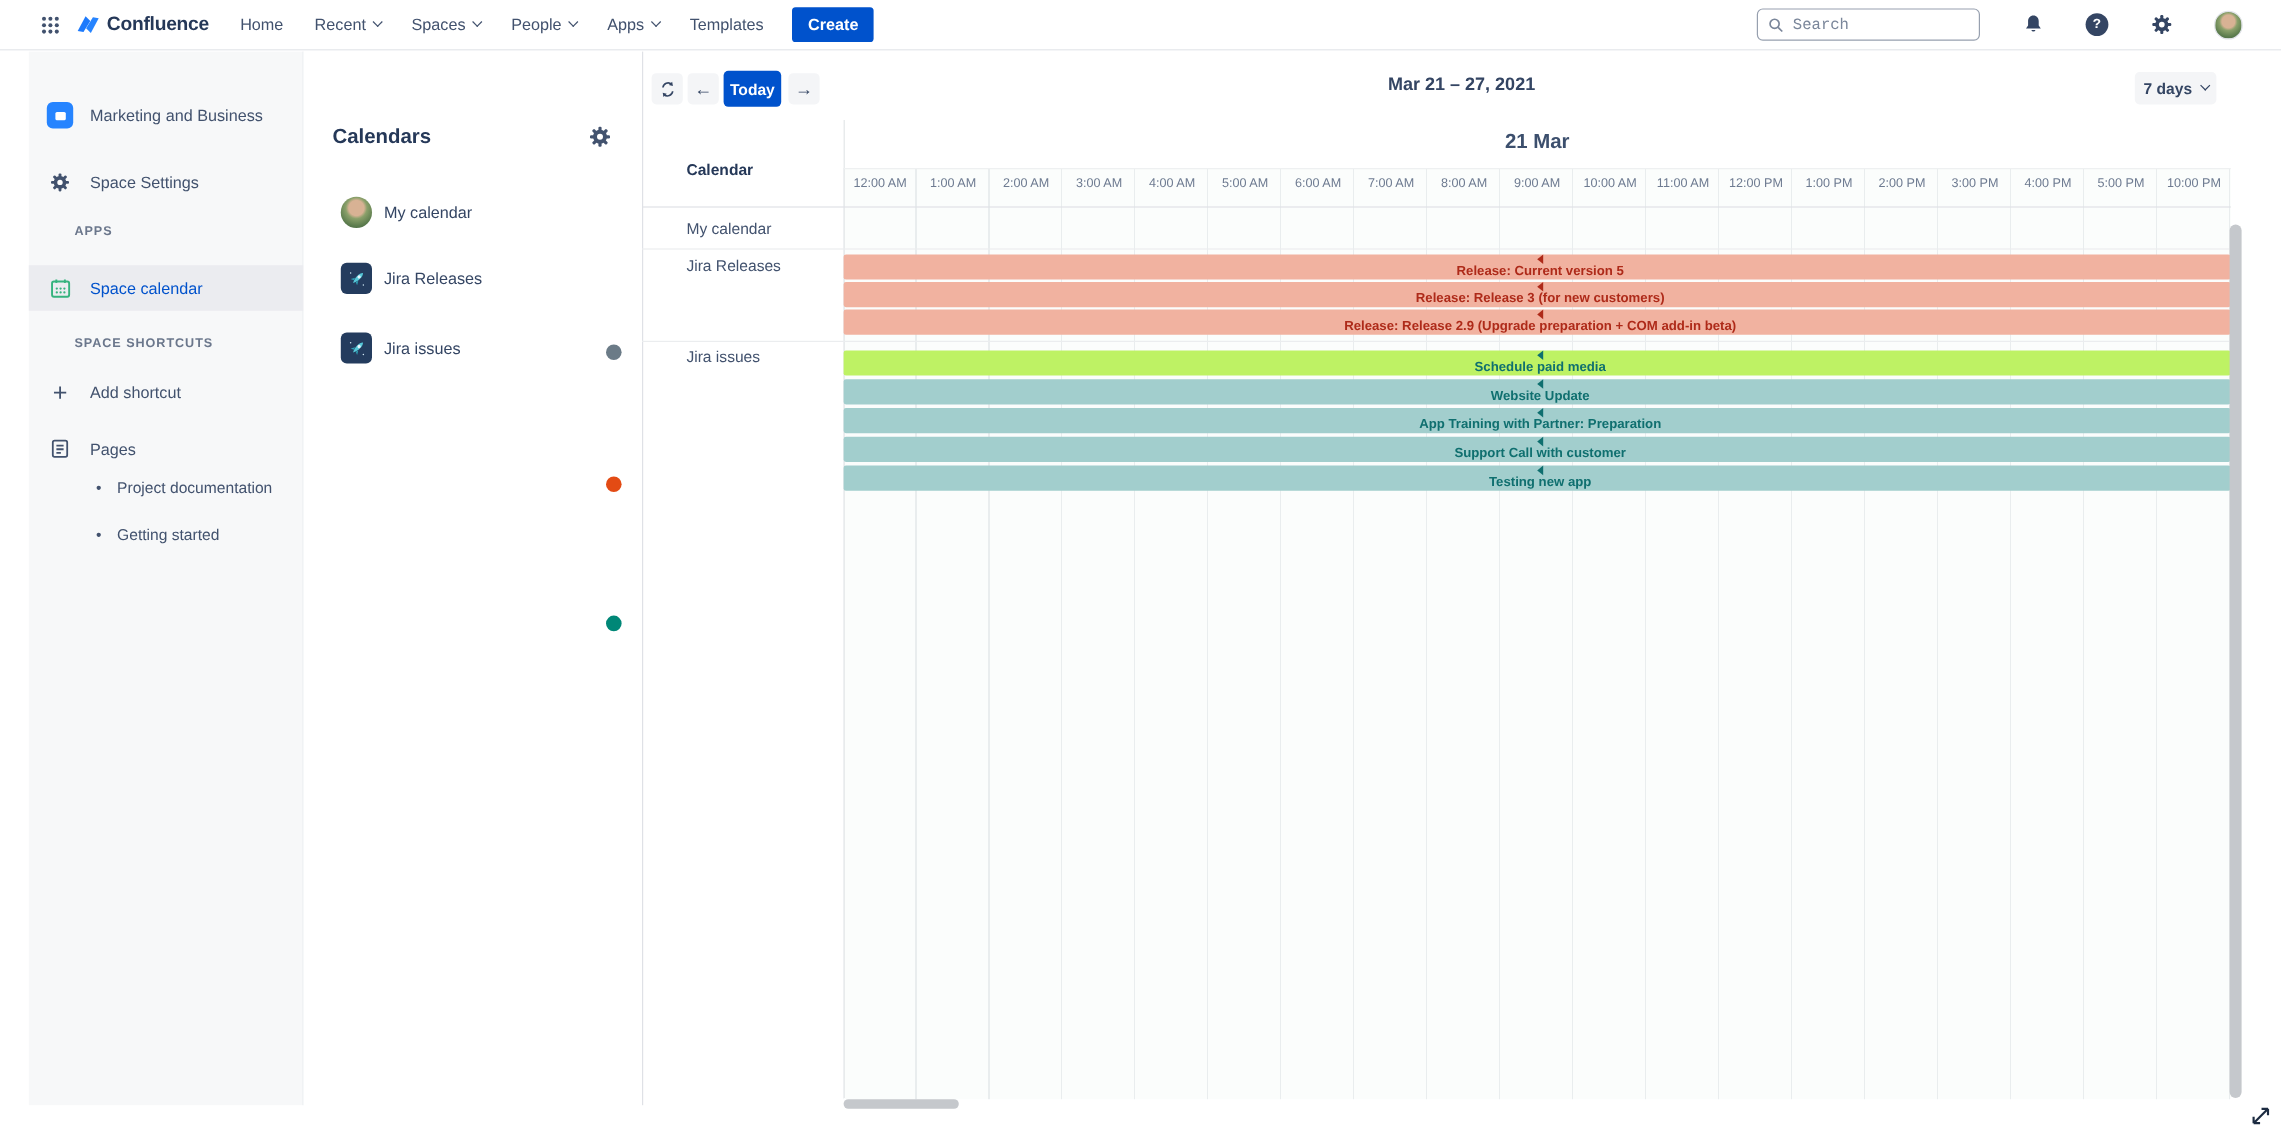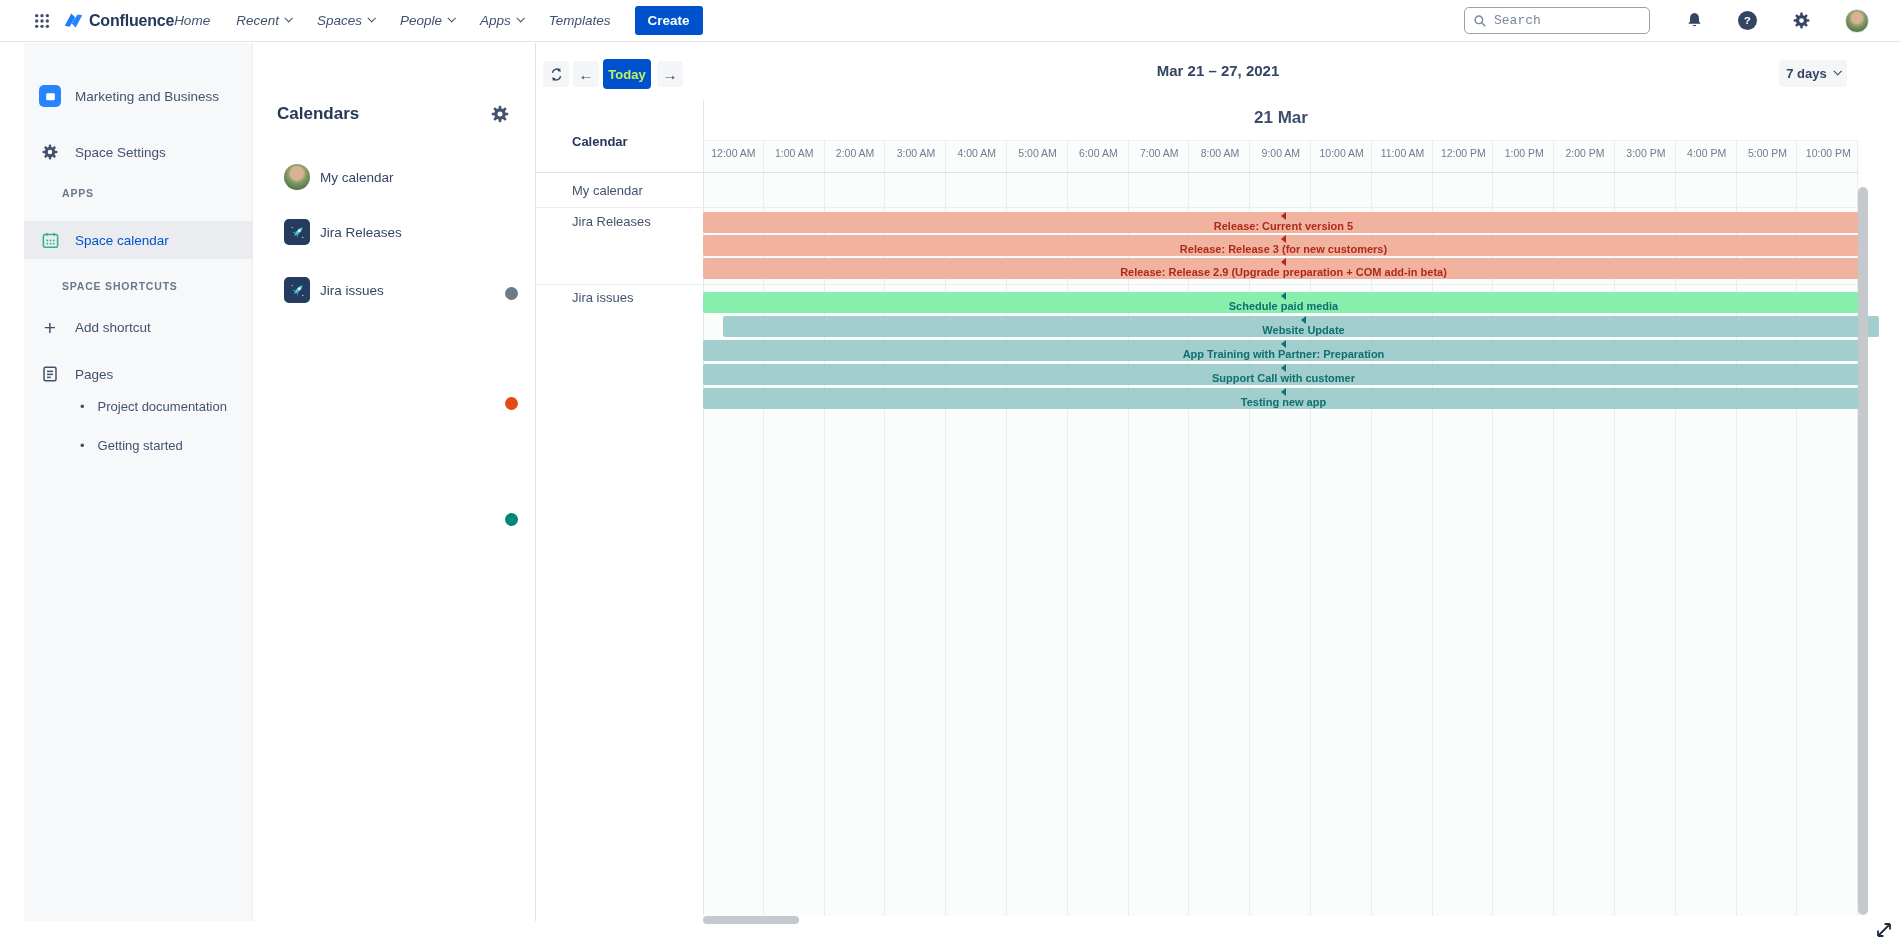--- a/index.html
+++ b/index.html
@@ -8,21 +8,21 @@
   .screen { position:relative; width:1901px; height:948px; background:#fff; overflow:hidden; color:#42526e; }
 
   
   .topbar { position:absolute; left:0; top:0; width:1901px; height:42px; background:#fff;
             border-bottom:1px solid #e4e6ea; display:flex; align-items:center; z-index:30; }
   .appgrid { margin-left:33px; width:18px; height:18px; border:none; background:none; cursor:pointer;
              display:flex; align-items:center; justify-content:center; }
   .logo { display:flex; align-items:center; margin-left:12px; cursor:pointer; }
   .logo svg { width:21px; height:21px; }
   .logo-text { font-size:16px; font-weight:700; color:#253858; margin-left:5px; letter-spacing:-0.2px; }
-  .topnav { display:flex; gap:26px;font-style:italic; }
+  .topnav { display:flex; margin-left:26px; gap:26px; }
   .topnav a { font-size:13.5px; color:#42526e; text-decoration:none; display:flex; align-items:center; cursor:pointer; white-space:nowrap; }
   .chev { width:6px; height:6px; border-right:1.5px solid currentColor; border-bottom:1.5px solid currentColor;
           display:inline-block; transform:rotate(45deg) translateY(-1px); margin-left:6px; margin-top:-3px; }
   .create-btn { margin-left:24px; background:#0052cc; color:#fff; border:none; border-radius:3px;
                 font-size:13.5px; font-weight:600; padding:7px 13px; cursor:pointer; font-family:inherit; }
   .top-right { margin-left:auto; margin-right:32px; display:flex; align-items:center; gap:33px;font-family:Liberation Mono, monospace; }
   .searchbox { width:186px; height:27px; border:1.5px solid #97a0af; border-radius:5px;
                display:flex; align-items:center; padding:0 8px; background:#fff; }
   .searchbox svg { flex:0 0 auto; }
   .searchbox input { border:none; outline:none; width:100%; margin-left:7px; font-size:13px; color:#253858;
@@ -58,21 +58,21 @@
   .jira-tile { width:26px; height:26px; border-radius:5px; background:#243c5e; display:flex; align-items:center; justify-content:center; }
   .cal-item-label { font-size:13.5px; color:#344563; }
   .cal-dot { position:absolute; right:17px; width:13px; height:13px; border-radius:50%; cursor:pointer; }
 
   
   .main-divider { position:absolute; left:535px; top:43px; height:878px; width:1px; background:#dfe1e6; }
 
   .tool-btn { position:absolute; height:26px; background:#f4f5f7; border:none; border-radius:4px; cursor:pointer;
               display:flex; align-items:center; justify-content:center; color:#344563; font-family:inherit; }
   .arrow-glyph { font-size:15px; color:#344563; line-height:1; }
-  .today-btn { position:absolute; left:603px; top:59px; width:48px; height:30px; background:#0052cc; color:#bef264;
+  .today-btn { position:absolute; left:603px; top:59px; width:48px; height:30px; background:#0052cc; color:#ffffff;
                border:none; border-radius:4px; font-size:13px; font-weight:700; cursor:pointer; font-family:inherit; }
   .range-title { position:absolute; left:535px; top:62px; width:1366px; text-align:center; font-size:15px;
                  font-weight:700; color:#344563; pointer-events:none; }
   .zoom-btn { position:absolute; left:1779px; top:60px; width:68px; height:27px; background:#f4f5f7; border:none;
               border-radius:4px; font-size:13px; font-weight:600; color:#344563; cursor:pointer;
               display:flex; align-items:center; justify-content:center; font-family:inherit; }
   .zoom-btn .chev { margin-left:7px; border-color:#344563; }
 
   
   .grid-body { position:absolute; left:703px; top:140px; width:1156px; height:776px; background:#fbfdfc;
@@ -371,25 +371,25 @@
     <span class="tri"></span>
     <span class="ev-label">Release: Release 3 (for new customers)</span>
   </div>
   <div class="event ev-r3" style="background: rgb(241, 178, 160); color: rgb(174, 42, 25);">
     <span class="tri"></span>
     <span class="ev-label">Release: Release 2.9 (Upgrade preparation + COM add-in beta)</span>
   </div>
   <div class="row-sep" style="top:284px"></div>
 
   <div class="row-label" style="top:290px">Jira issues</div>
-  <div class="event ev-i1" style="background: #86efac; color: rgb(15, 111, 111);">
+  <div class="event ev-i1" style="background: #bef264; color: rgb(15, 111, 111);">
     <span class="tri"></span>
     <span class="ev-label">Schedule paid media</span>
   </div>
-  <div class="event ev-i2" style="background: rgb(162, 206, 205); color: rgb(15, 111, 111); margin-left: 20px;">
+  <div class="event ev-i2" style="background: rgb(162, 206, 205); color: rgb(15, 111, 111);">
     <span class="tri"></span>
     <span class="ev-label">Website Update</span>
   </div>
   <div class="event ev-i3" style="background: rgb(162, 206, 205); color: rgb(15, 111, 111);">
     <span class="tri"></span>
     <span class="ev-label">App Training with Partner: Preparation</span>
   </div>
   <div class="event ev-i4" style="background: rgb(162, 206, 205); color: rgb(15, 111, 111);">
     <span class="tri"></span>
     <span class="ev-label">Support Call with customer</span>

